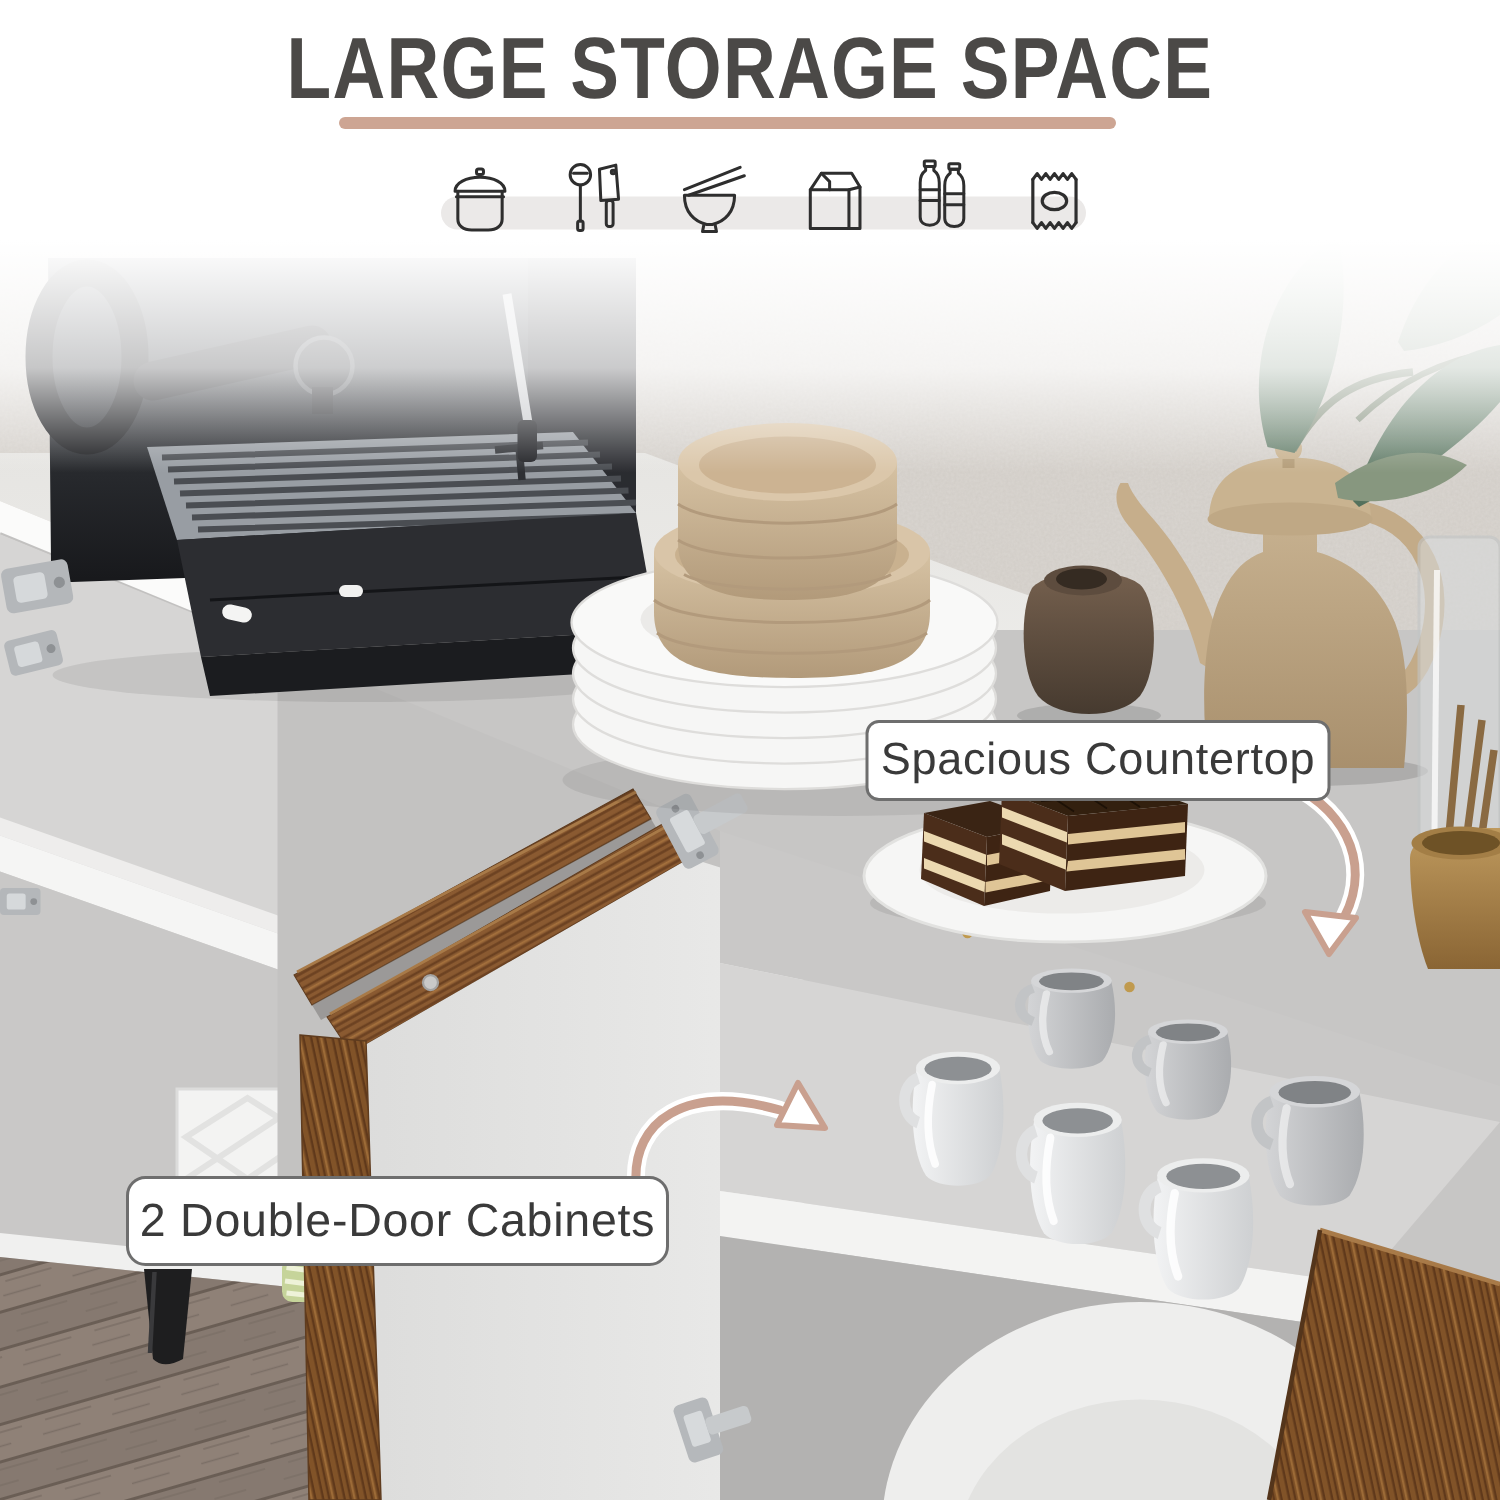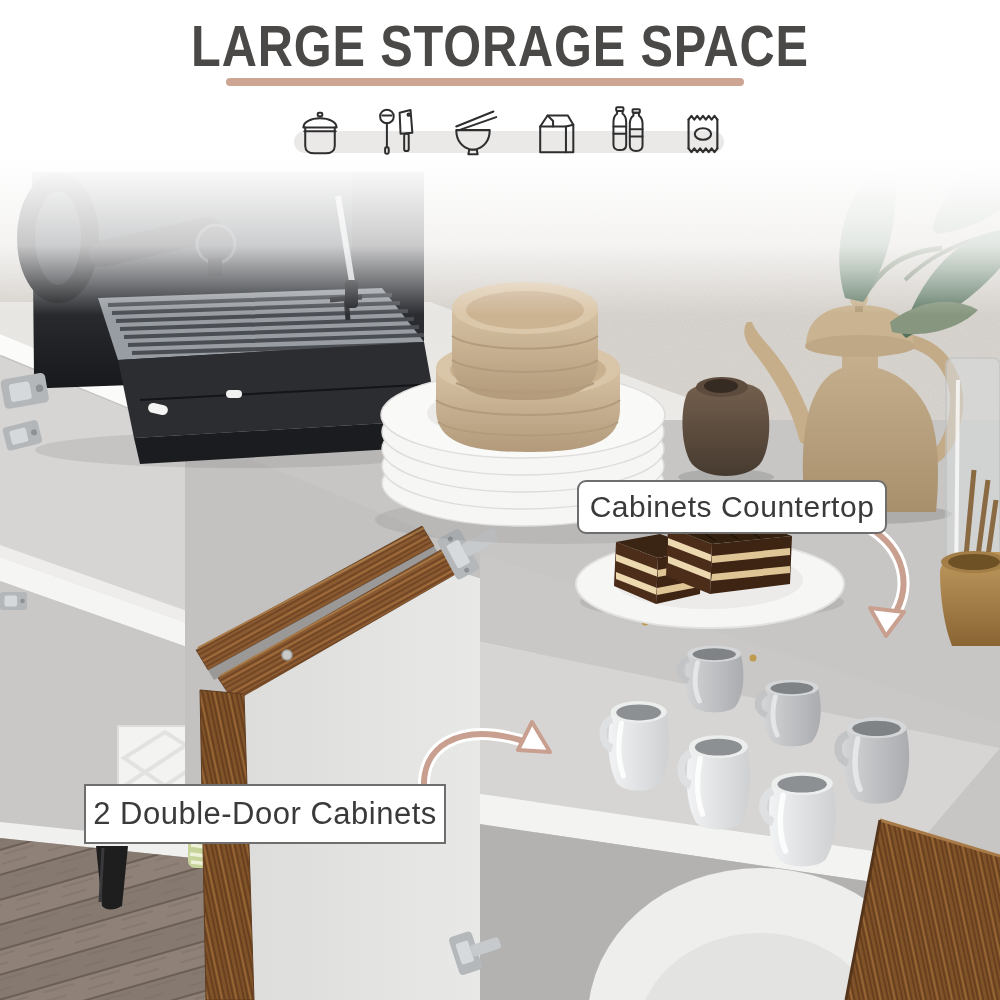--- a/index.html
+++ b/index.html
@@ -26,21 +26,21 @@
   }
   .icon-row svg{display:block;stroke:#2e2e2e;fill:none;stroke-width:2.2;
     stroke-linecap:round;stroke-linejoin:round}
   .photo{position:absolute;left:0;top:160px;width:1000px;height:840px}
   .callout{
     position:absolute;background:#fff;border:2px solid #6e6e6e;
     display:flex;align-items:center;justify-content:center;color:#3a3a3a;
     letter-spacing:.5px;white-space:nowrap;
   }
   #callout-countertop{left:577px;top:480px;width:306px;height:50px;font-size:30px;border-radius:9px}
-  #callout-cabinets{left:84px;top:784px;width:358px;height:56px;font-size:31px;border-radius:0}
+  #callout-cabinets{left:84px;top:784px;width:358px;height:56px;font-size:31px;border-radius:13px}
 </style>
 </head>
 <body>
 
 <div class="title">LARGE STORAGE SPACE</div>
 <div class="underline"></div>
 <div class="icon-band"></div>
 
 <div class="icon-row">
   <svg width="48" height="50" viewBox="0 0 52 52">
@@ -380,17 +380,17 @@
     <polygon points="886,636 870,608 904,612" fill="#ffffff" stroke="#c9a08f" stroke-width="4" stroke-linejoin="round"></polygon>
   </g>
   <g>
     <path d="M424,788 C422,748 456,722 520,740" stroke="#ffffff" stroke-width="12" fill="none" stroke-linecap="round"></path>
     <path d="M424,788 C422,748 456,722 520,740" stroke="#c9a08f" stroke-width="6" fill="none" stroke-linecap="round"></path>
     <polygon points="550,752 518,750 532,722" fill="#ffffff" stroke="#c9a08f" stroke-width="4" stroke-linejoin="round"></polygon>
   </g>
 </svg>
 
 <div id="callout-countertop" class="callout">
-  <span>Cabinets Countertop</span>
+  <span>Spacious Countertop</span>
 </div>
 <div id="callout-cabinets" class="callout">
   <span>2 Double-Door Cabinets</span>
 </div>
 
 </body></html>

